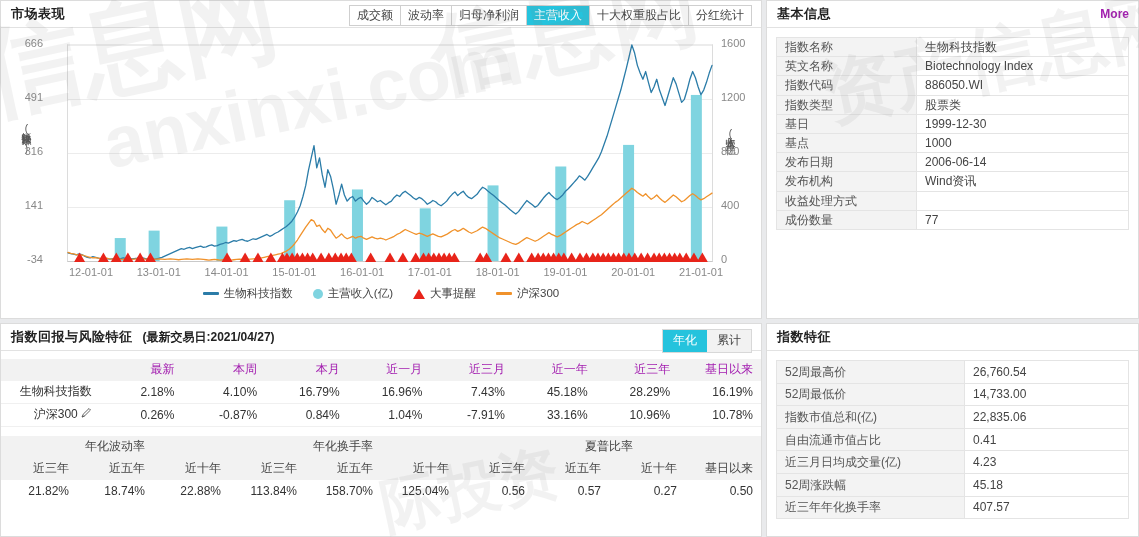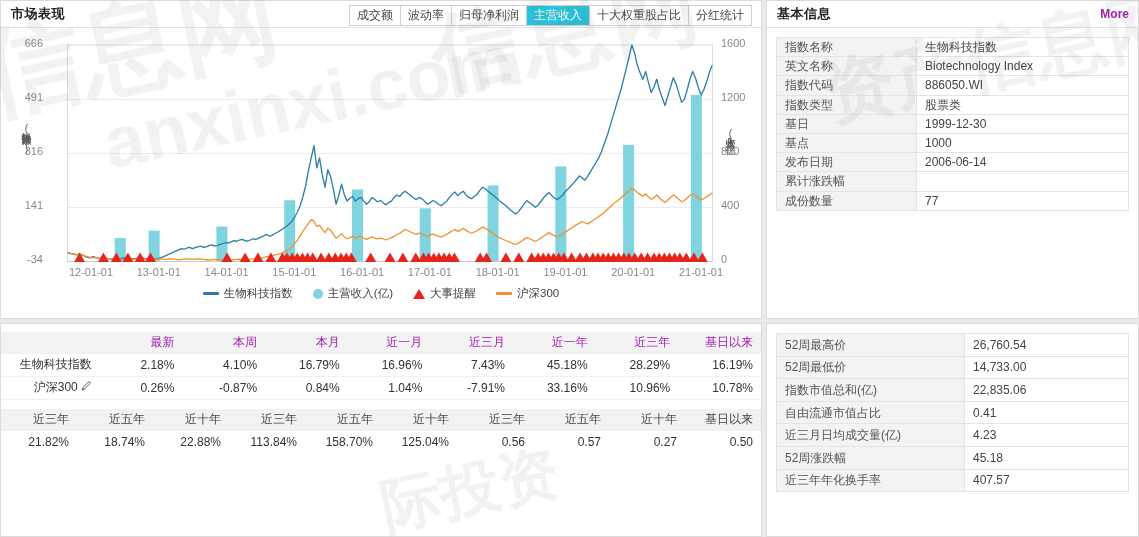--- a/index.html
+++ b/index.html
@@ -350,32 +350,44 @@
           </tr>
           <tr>
             <td class="k">基点</td>
             <td class="v">1000</td>
           </tr>
           <tr>
             <td class="k">发布日期</td>
             <td class="v">2006-06-14</td>
           </tr>
           <tr>
-            <td class="k">累计涨跌幅</td>
+            <td class="k">发布机构</td>
+            <td class="v">Wind资讯</td>
+          </tr>
+          <tr>
+            <td class="k">收益处理方式</td>
             <td class="v"></td>
           </tr>
           <tr>
             <td class="k">成份数量</td>
             <td class="v">77</td>
           </tr>
         </tbody>
     </table>
   </div>
 
   <div class="panel" id="ret-panel">
+    <div class="panel-head">
+      <span class="panel-title">指数回报与风险特征</span>
+      <span class="panel-sub">(最新交易日:2021/04/27)</span>
+      <div class="toggle" id="ret-toggle">
+          <div class="active">年化</div>
+          <div class="">累计</div>
+        </div>
+    </div>
 
     <table class="ret" style="margin-top:8px;">
       <colgroup>
         <col style="width:13%">
           <col style="width:10.875%">
           <col style="width:10.875%">
           <col style="width:10.875%">
         <col style="width:10.875%">
           <col style="width:10.875%">
           <col style="width:10.875%">
@@ -431,20 +443,25 @@
           <col style="width:10%">
           <col style="width:10%">
           <col style="width:10%">
         <col style="width:10%">
           <col style="width:10%">
           <col style="width:10%">
           <col style="width:10%">
           <col style="width:10%">
       </colgroup>
       <thead>
+        <tr class="g" id="stat-groups">
+            <th colspan="3">年化波动率</th>
+            <th colspan="3">年化换手率</th>
+            <th colspan="4">夏普比率</th>
+          </tr>
         <tr class="s" id="stat-subs">
             <th>近三年</th>
             <th>近五年</th>
             <th>近十年</th>
             <th>近三年</th>
             <th>近五年</th>
             <th>近十年</th>
             <th>近三年</th>
             <th>近五年</th>
             <th>近十年</th>
@@ -462,20 +479,23 @@
             <td>0.56</td>
             <td>0.57</td>
             <td>0.27</td>
             <td>0.50</td>
           </tr>
         </tbody>
     </table>
   </div>
 
   <div class="panel" id="feat-panel">
+    <div class="panel-head">
+      <span class="panel-title">指数特征</span>
+    </div>
     <table class="kv kv-feat">
       <tbody id="feat-rows">
           <tr>
             <td class="k">52周最高价</td>
             <td class="v">26,760.54</td>
           </tr>
           <tr>
             <td class="k">52周最低价</td>
             <td class="v">14,733.00</td>
           </tr>

